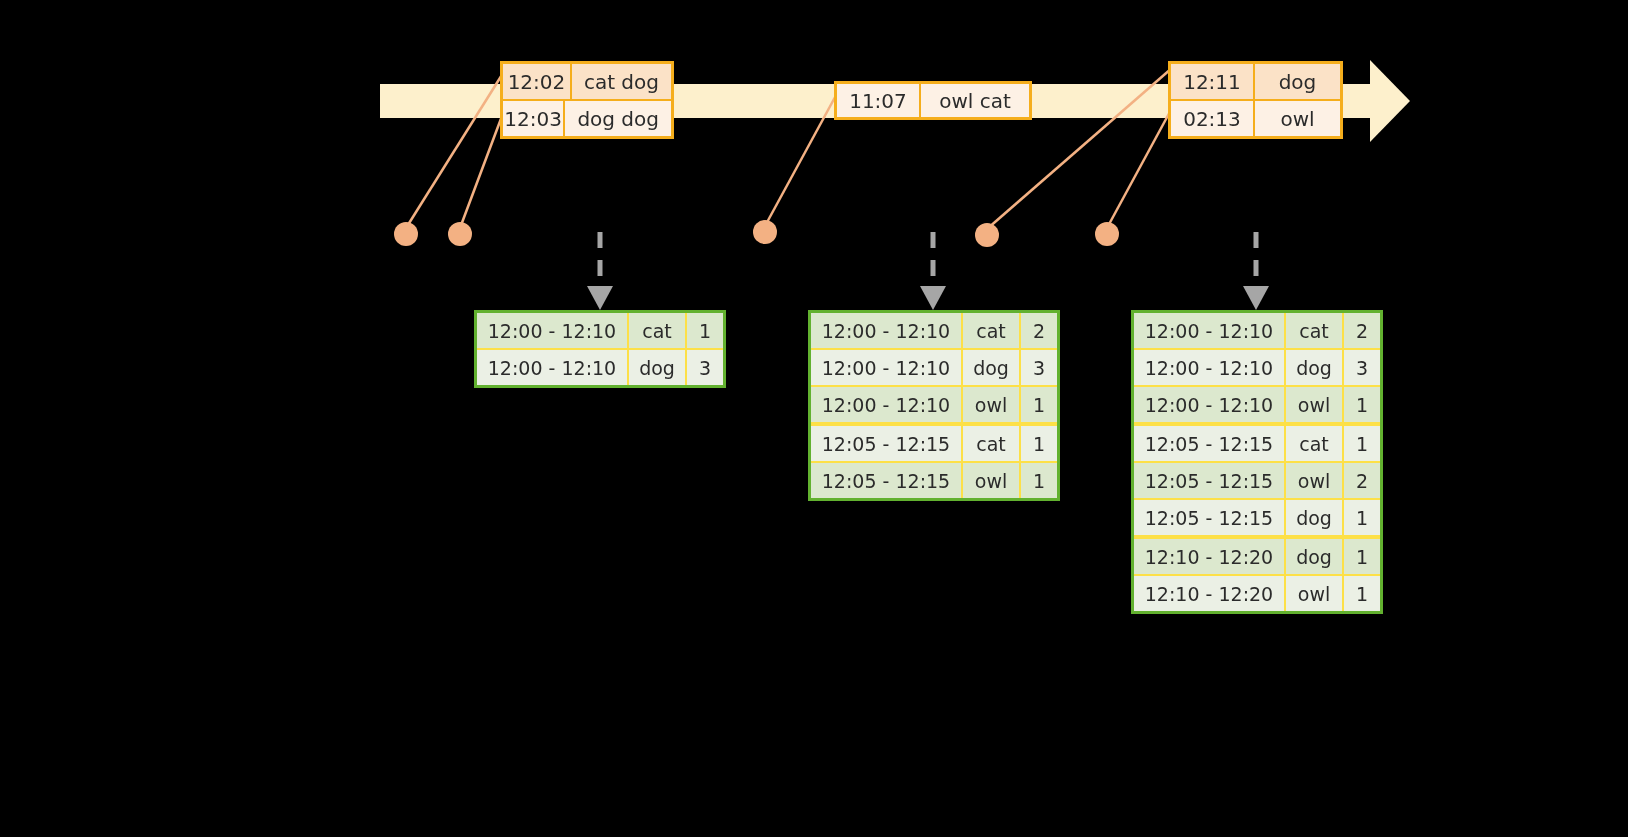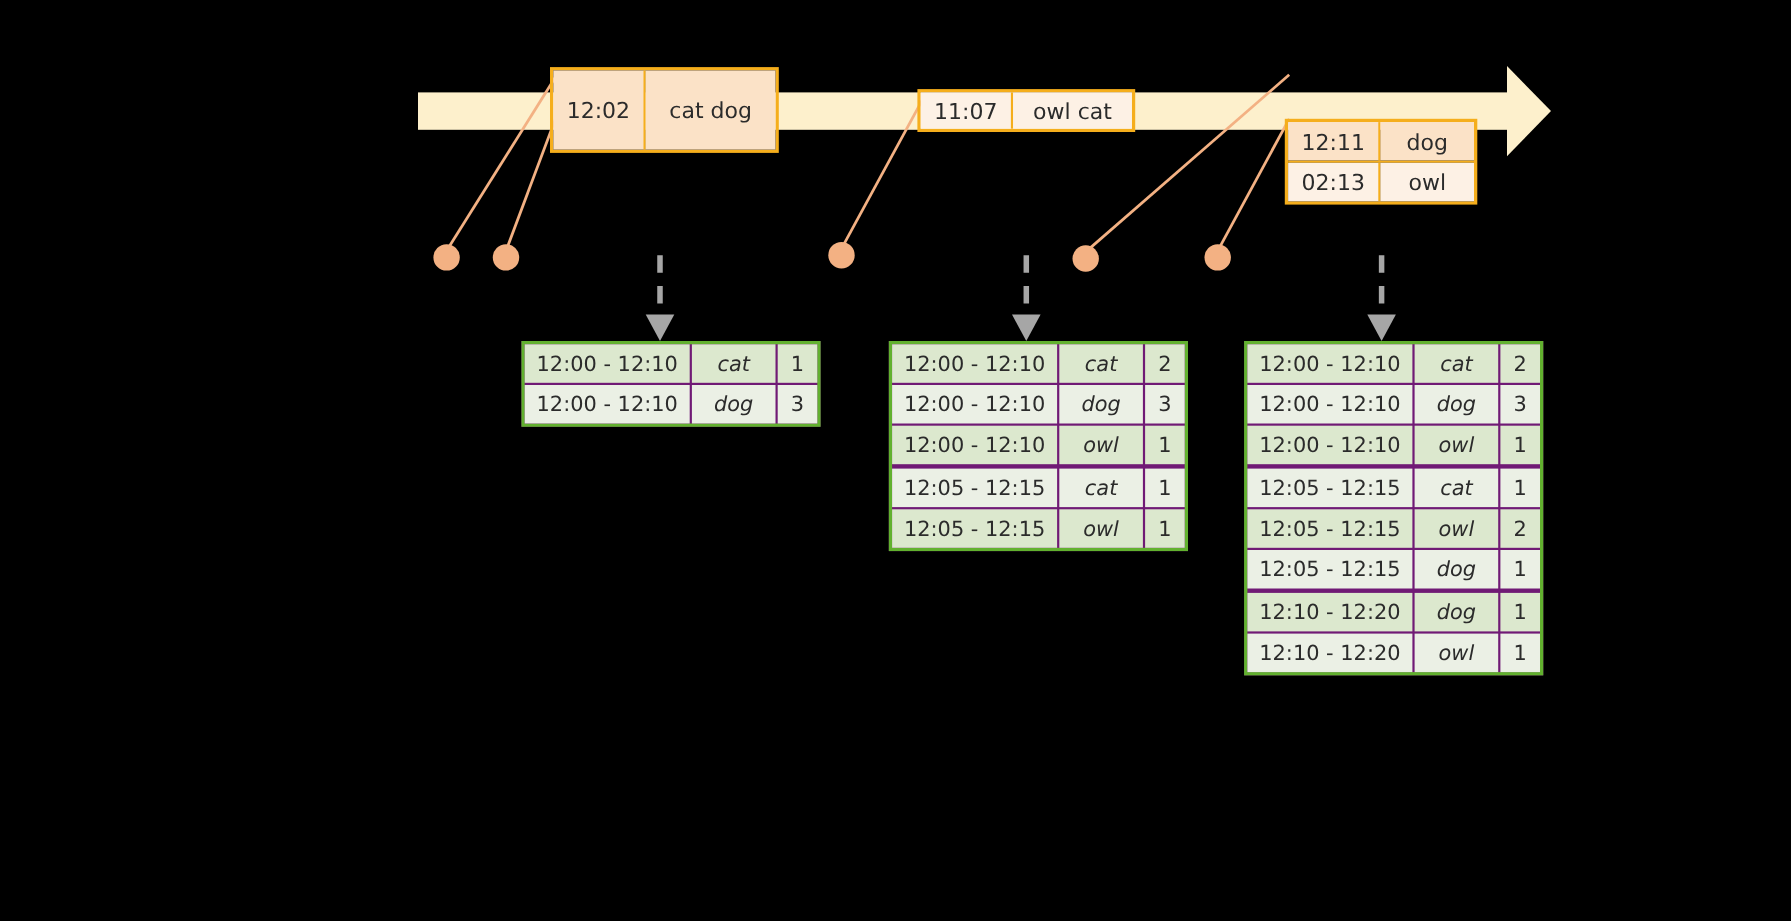--- a/index.html
+++ b/index.html
@@ -65,21 +65,21 @@
     padding: 0 12px;
   }
   .shade-dark .evt-time, .shade-dark .evt-words { background: #FBE2C7; }
   .shade-light .evt-time, .shade-light .evt-words { background: #FDF1E5; }
 
   
   .result-table {
     position: absolute;
     border: 3px solid #62B12F;
     box-sizing: border-box;
-    background: #701a75;
+    background: #fde047;
     display: flex;
     flex-direction: column;
     gap: 2px;
   }
   .rt-row {
     display: flex;
     gap: 2px;
     height: 35px;
   }
   .rt-row.sep-above {
@@ -88,21 +88,21 @@
   .rt-cell {
     display: flex;
     align-items: center;
     justify-content: center;
     font-size: 19px;
     color: #2b2b2b;
     box-sizing: border-box;
     white-space: nowrap;
   }
   .rt-window { width: 150px; }
-  .rt-key { width: 76px; font-style: italic; }
+  .rt-key { width: 56px; }
   .rt-count { width: 36px; }
   .rt-row.band-a .rt-cell { background: #DCE8CE; }
   .rt-row.band-b .rt-cell { background: #EBF0E5; }
 
   
   .dot {
     position: absolute;
     width: 24px;
     height: 24px;
     border-radius: 50%;
@@ -136,33 +136,37 @@
           <polygon points="920,286 946,286 933,310" fill="#A6A6A6"></polygon>
         </g>
         <g>
           <line x1="1256" y1="232" x2="1256" y2="288" stroke="#A6A6A6" stroke-width="5" stroke-dasharray="16 12"></line>
           <polygon points="1243,286 1269,286 1256,310" fill="#A6A6A6"></polygon>
         </g>
       </g>
   </svg>
 
   <div id="event-layer">
-      <div class="evt-group" style="left: 500px; top: 61px; width: 208px; height: 78px;">
+      <div class="evt-group" style="left: 500px; top: 61px; width: 174px; height: 78px;">
         <div class="evt-row shade-dark">
           <div class="evt-time">12:02</div>
           <div class="evt-words">cat dog</div>
+        </div>
+        <div class="evt-row shade-light">
+          <div class="evt-time">12:03</div>
+          <div class="evt-words">dog dog</div>
         </div>
       </div>
       <div class="evt-group" style="left: 834px; top: 81px; width: 198px; height: 39px;">
         <div class="evt-row shade-light">
           <div class="evt-time">11:07</div>
           <div class="evt-words">owl cat</div>
         </div>
       </div>
-      <div class="evt-group" style="left: 1168px; top: 61px; width: 175px; height: 78px; margin-top: 47px;">
+      <div class="evt-group" style="left: 1168px; top: 61px; width: 175px; height: 78px;">
         <div class="evt-row shade-dark">
           <div class="evt-time">12:11</div>
           <div class="evt-words">dog</div>
         </div>
         <div class="evt-row shade-light">
           <div class="evt-time">02:13</div>
           <div class="evt-words">owl</div>
         </div>
       </div>
     </div>

